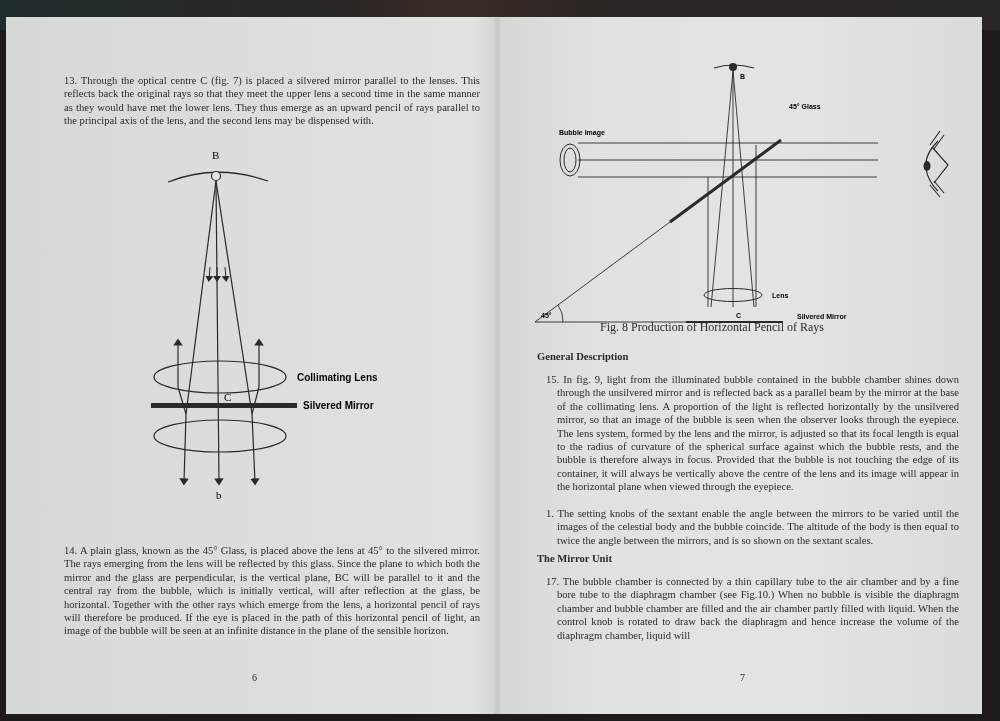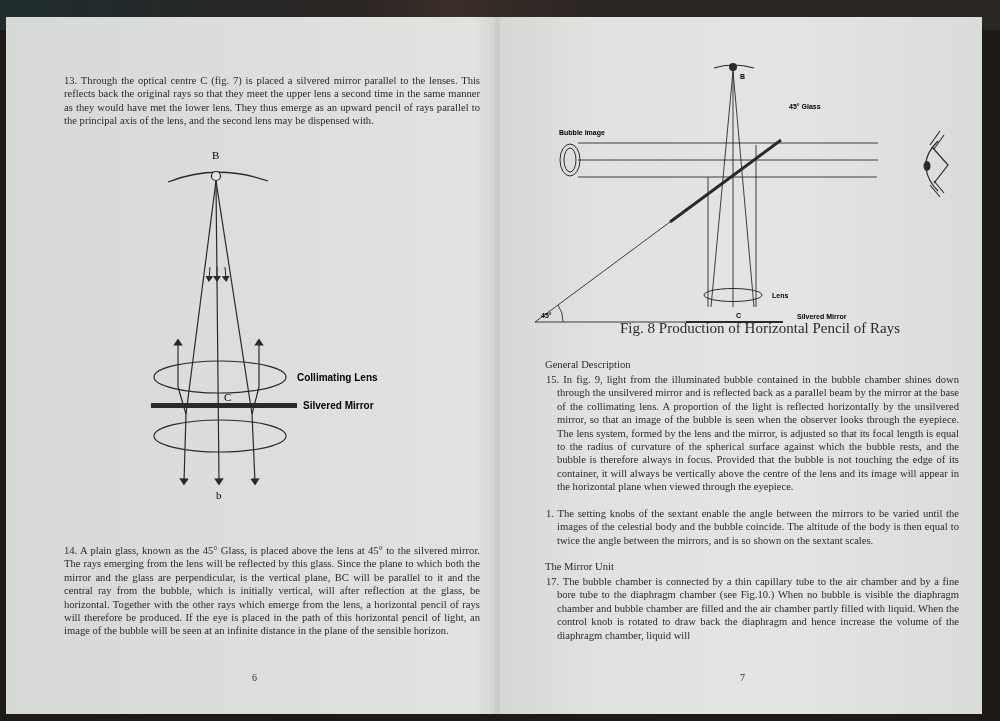--- a/index.html
+++ b/index.html
@@ -5,22 +5,22 @@
   html,body{margin:0;padding:0;}
   body{width:1000px;height:721px;background:#1d1a18;position:relative;overflow:hidden;font-family:"Liberation Serif","DejaVu Serif",serif;color:#2a2a2a;}
   .bg-top{position:absolute;left:0;top:0;width:1000px;height:30px;background:linear-gradient(90deg,#1f2c2e 0%,#2a2523 35%,#3a2e28 45%,#2a2522 60%,#2a2623 100%);}
   .paper{position:absolute;left:6px;top:17px;width:976px;height:697px;background:linear-gradient(90deg,#d6d9d6 0%,#dcdfdc 30%,#e0e3e0 48%,#d4d7d4 50%,#dfe2df 60%,#e2e5e2 80%,#d9dcd8 100%);}
   .fold{position:absolute;left:494px;top:17px;width:8px;height:697px;background:linear-gradient(90deg,rgba(0,0,0,0.03),rgba(0,0,0,0.06),rgba(255,255,255,0.05));}
   .page{position:absolute;top:17px;height:697px;}
   .page-left{left:6px;width:490px;}
   .page-right{left:500px;width:482px;}
   p.para{margin:9px;font-size:10.6px;line-height:13.4px;text-align:justify;position:absolute;}
   .hang{padding-left:11px;text-indent:-11px;}
-  .heading{position:absolute;font-weight:normal;font-size:10.6px;margin:8px;}
-  .caption{position:absolute;font-size:15px;text-align:right;}
+  .heading{position:absolute;font-weight:bold;font-size:10.6px;margin:0;}
+  .caption{position:absolute;font-size:12px;text-align:left;}
   .pagenum{position:absolute;font-size:10px;}
   svg text{font-family:"Liberation Sans","DejaVu Sans",sans-serif;font-weight:bold;}
   svg text.serif{font-family:"Liberation Serif","DejaVu Serif",serif;font-weight:normal;}
 </style>
 </head>
 <body>
 
 <div class="bg-top"></div>
 <div class="paper"></div>
 <div class="fold"></div>

